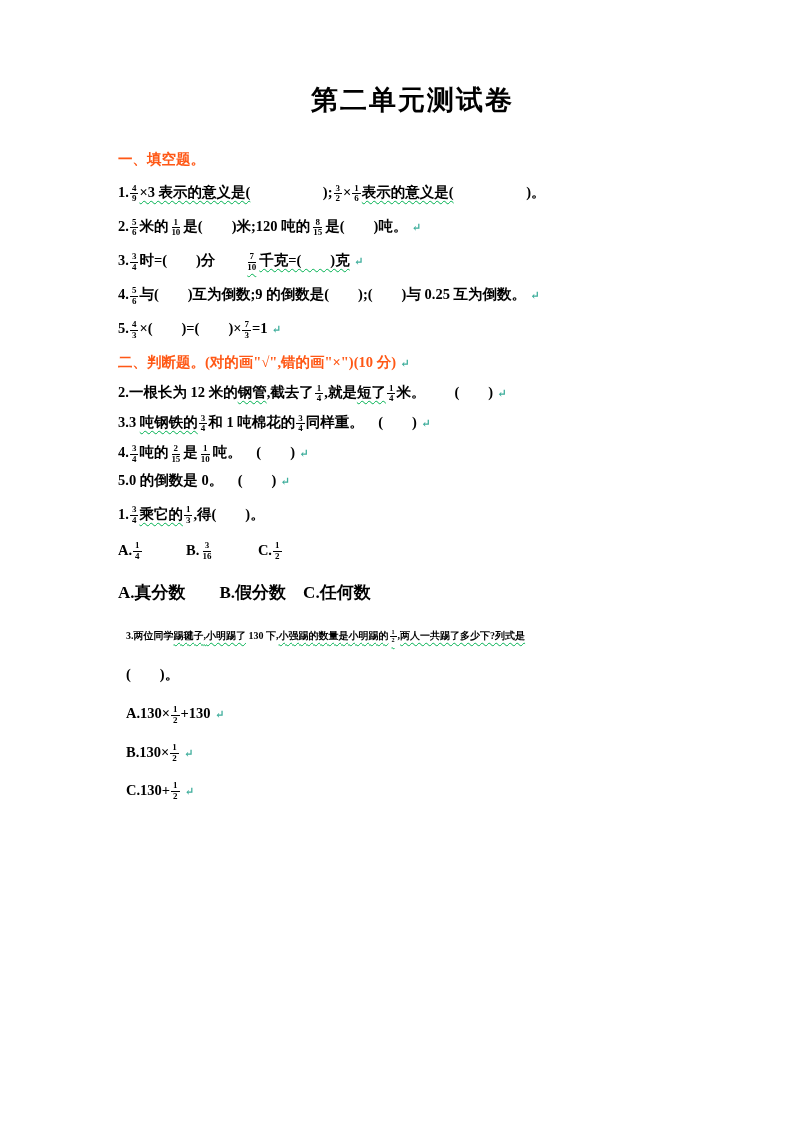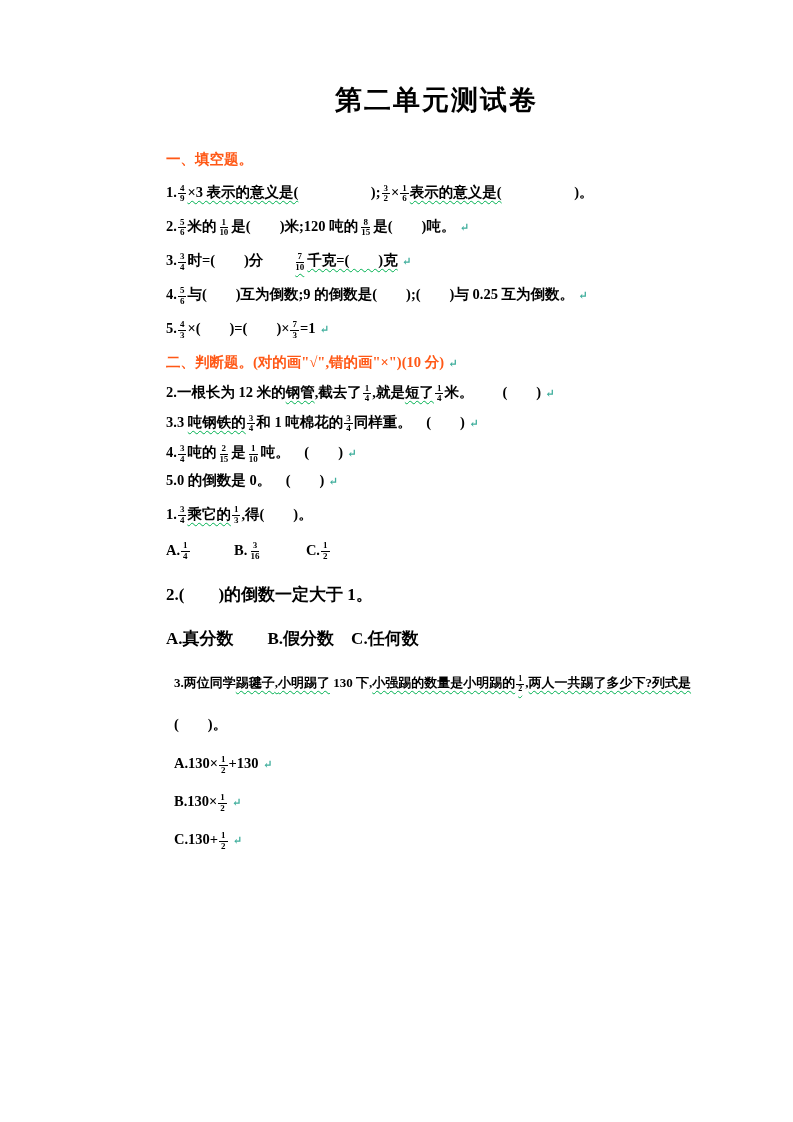--- a/index.html
+++ b/index.html
@@ -7,31 +7,31 @@
     --wavy:#00b050;
     --mark:#3fae9c;
     --text:#000000;
     --page:#ffffff;
   }
   *{box-sizing:border-box;margin:0;padding:0;}
   html,body{background:#ffffff;}
   .page{
     width:793px;height:1122px;background:var(--page);color:var(--text);
     font-family:"Liberation Serif","DejaVu Serif",serif;
-    font-size:14.5px;line-height:1.5;overflow:hidden;position:relative;padding-left:48px;
+    font-size:14.5px;line-height:1.5;overflow:hidden;position:relative;
   }
   .content{padding:80px 86px 40px 118px;}
   .title{
     font-size:27px;font-weight:700;text-align:center;letter-spacing:2px;
     margin:0 0 28px 0;
   }
   .line{display:block;white-space:nowrap;font-weight:bold;}
   .h{color:var(--heading);}
   .big{font-size:17px;}
-  .small{font-size:13px;}
+  .small{font-size:10px;}
   .ind{padding-left:8px;}
   .g6{margin-top:6px}.g8{margin-top:8px}.g10{margin-top:10px}.g12{margin-top:12px}
   .g14{margin-top:14px}.g16{margin-top:16px}.g18{margin-top:18px}.g20{margin-top:20px}.g22{margin-top:22px}
   .frac{
     display:inline-flex;flex-direction:column;align-items:center;
     vertical-align:middle;line-height:1.1;font-size:0.62em;margin:0 1px;
     color:var(--text);
   }
   .frac .n{border-bottom:1px solid #000;padding:0 2px;}
   .frac .d{padding:0 2px;}
@@ -137,21 +137,20 @@
       <div class="line g14"><span>A.</span><span class="frac">
             <span class="n">1</span>
             <span class="d">4</span>
           </span><span>　　　B.</span><span class="frac">
             <span class="n">3</span>
             <span class="d">16</span>
           </span><span>　　　C.</span><span class="frac">
             <span class="n">1</span>
             <span class="d">2</span>
           </span></div>
-      <div class="line g20 big"><span>2.(　　)的倒数一定大于 1。</span></div>
       <div class="line g18 big"><span>A.真分数　　B.假分数　C.任何数</span></div>
       <div class="line g22 small ind"><span>3.两位同学</span><span class="wavy">踢毽子</span><span class="wavy">,</span><span class="wavy">小明踢了</span><span> 130 下,</span><span class="wavy">小强踢的数量是小明踢的</span><span class="frac wavy">
             <span class="n">1</span>
             <span class="d">2</span>
           </span><span>,</span><span class="wavy">两人一共踢了多少下?列式是</span></div>
       <div class="line g20 ind"><span>(　　)。</span></div>
       <div class="line g18 ind"><span>A.130×</span><span class="frac">
             <span class="n">1</span>
             <span class="d">2</span>
           </span><span>+130</span><span class="ret">↵</span></div>

